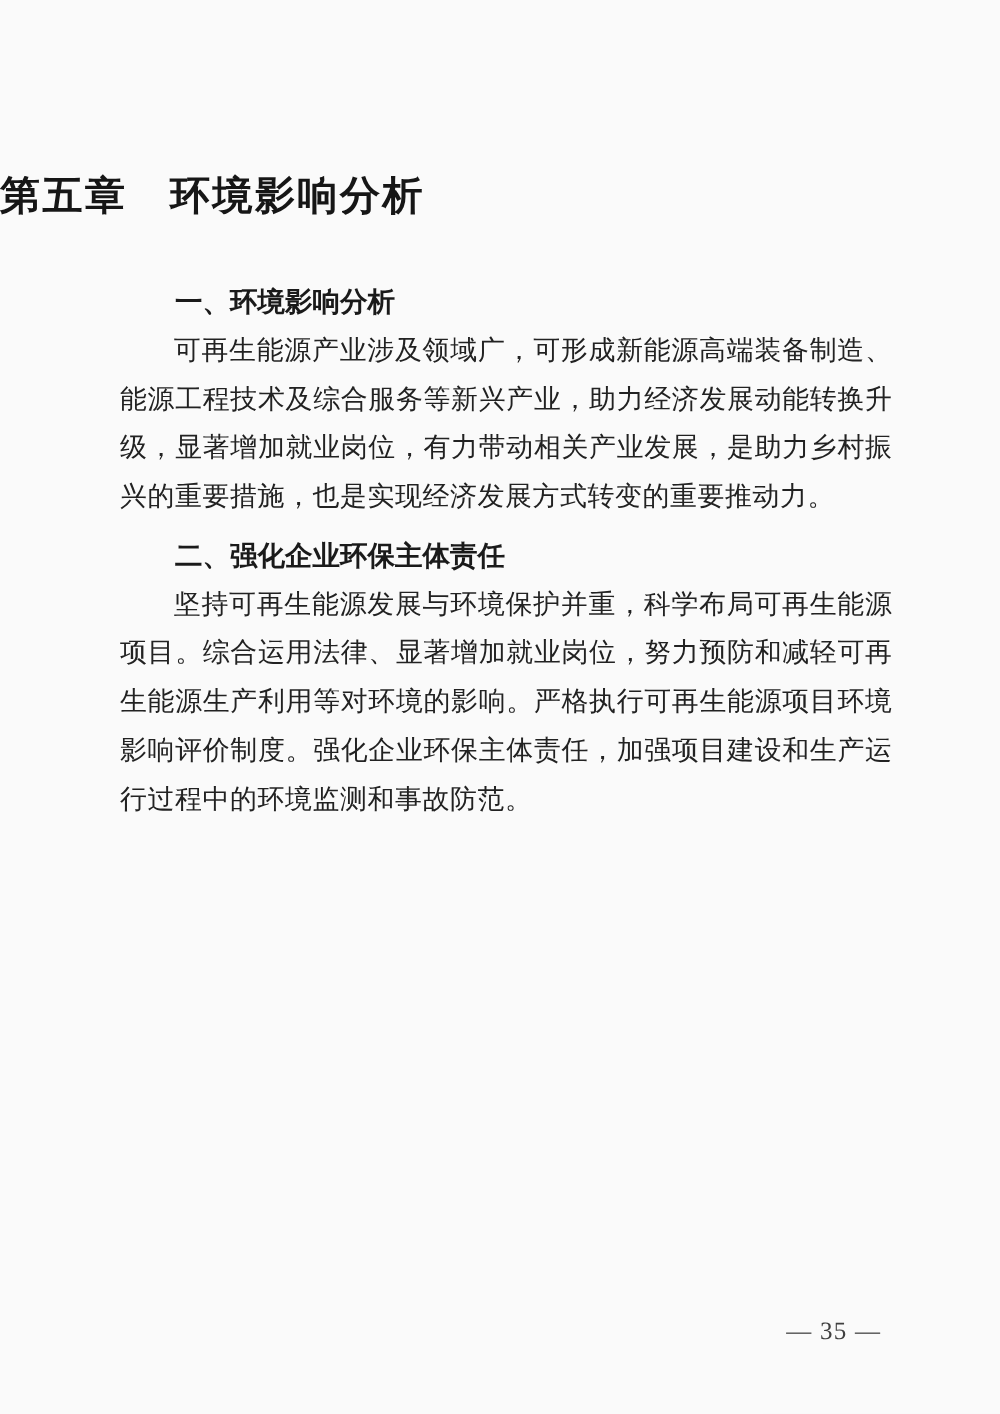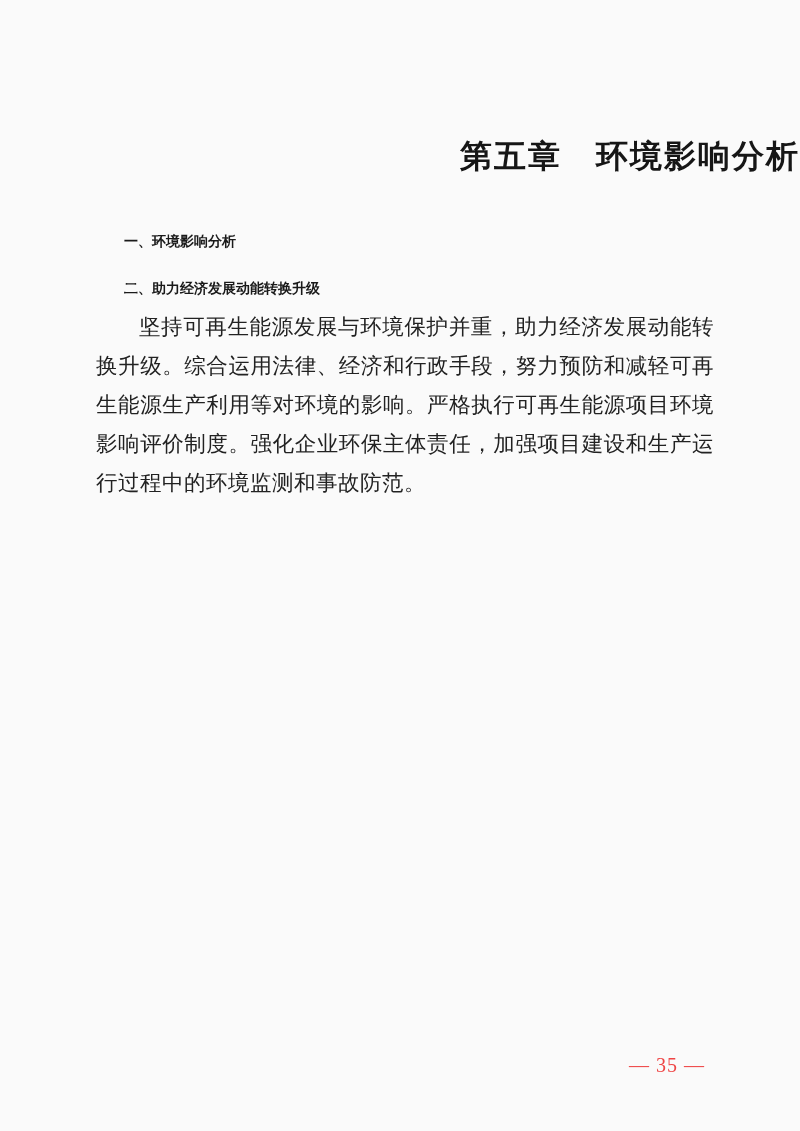--- a/index.html
+++ b/index.html
@@ -20,30 +20,30 @@
     background: #fafafa;
     overflow: hidden;
   }
   .content {
     margin-left: 96px;
     margin-right: 86px; 
   }
   .chapter-title {
     margin: 0;
     padding-top: 136px;
-    text-align: right;
+    text-align: left;
     font-size: 32px;
     line-height: 40px;
     font-weight: 700;
     letter-spacing: 2px;
     color: #161616;
   }
   .section-heading {
     margin: 0;
-    font-size: 14px;
+    font-size: 22px;
     line-height: 39px;
     font-weight: 700;
     text-indent: 2em;
     font-family: "Liberation Sans", "DejaVu Sans", sans-serif;
     color: #1a1a1a;
   }
   .section-heading.first {
     margin-top: 46px;
   }
   .section-heading.second {
@@ -58,37 +58,38 @@
     text-indent: 2em;
     letter-spacing: 0.5px;
     color: #222;
   }
   .page-number {
     position: absolute;
     right: 95px;
     bottom: 54px;
     font-size: 20px;
     letter-spacing: 1px;
-    color: #ef4444;
+    color: #404040;
     font-family: "Liberation Serif", "DejaVu Serif", serif;
   }
 </style>
 </head>
 <body>
 
 <div class="page">
   <h1 class="chapter-title">第五章　环境影响分析</h1>
 
   <div class="content">
 
     <section>
       <h2 class="section-heading first">一、环境影响分析</h2>
+      <p class="body-paragraph">可再生能源产业涉及领域广，可形成新能源高端装备制造、能源工程技术及综合服务等新兴产业，助力经济发展动能转换升级，显著增加就业岗位，有力带动相关产业发展，是助力乡村振兴的重要措施，也是实现经济发展方式转变的重要推动力。</p>
     </section>
 
     <section>
-      <h2 class="section-heading second">二、助力经济发展动能转换升级</h2>
-      <p class="body-paragraph">坚持可再生能源发展与环境保护并重，助力经济发展动能转换升级。综合运用法律、经济和行政手段，努力预防和减轻可再生能源生产利用等对环境的影响。严格执行可再生能源项目环境影响评价制度。强化企业环保主体责任，加强项目建设和生产运行过程中的环境监测和事故防范。</p>
+      <h2 class="section-heading second">二、强化企业环保主体责任</h2>
+      <p class="body-paragraph">坚持可再生能源发展与环境保护并重，科学布局可再生能源项目。综合运用法律、显著增加就业岗位，努力预防和减轻可再生能源生产利用等对环境的影响。严格执行可再生能源项目环境影响评价制度。强化企业环保主体责任，加强项目建设和生产运行过程中的环境监测和事故防范。</p>
     </section>
 
   </div>
 
   <div class="page-number">— 35 —</div>
 </div>
 
 </body></html>

